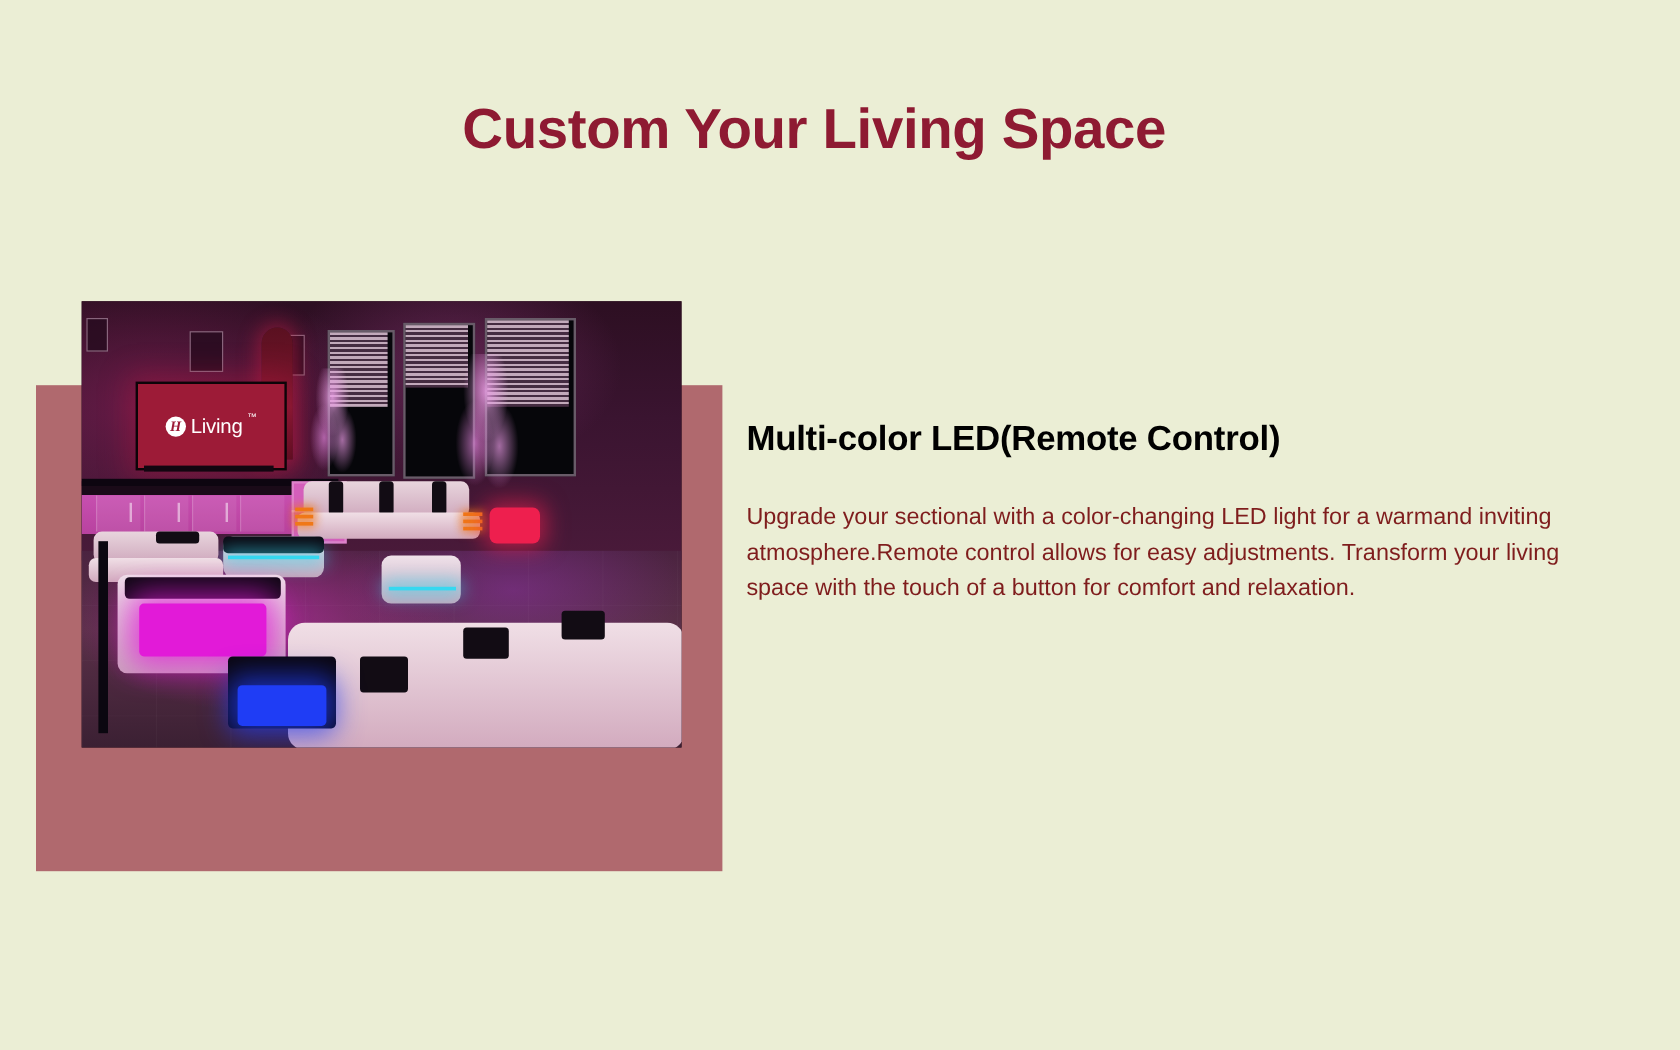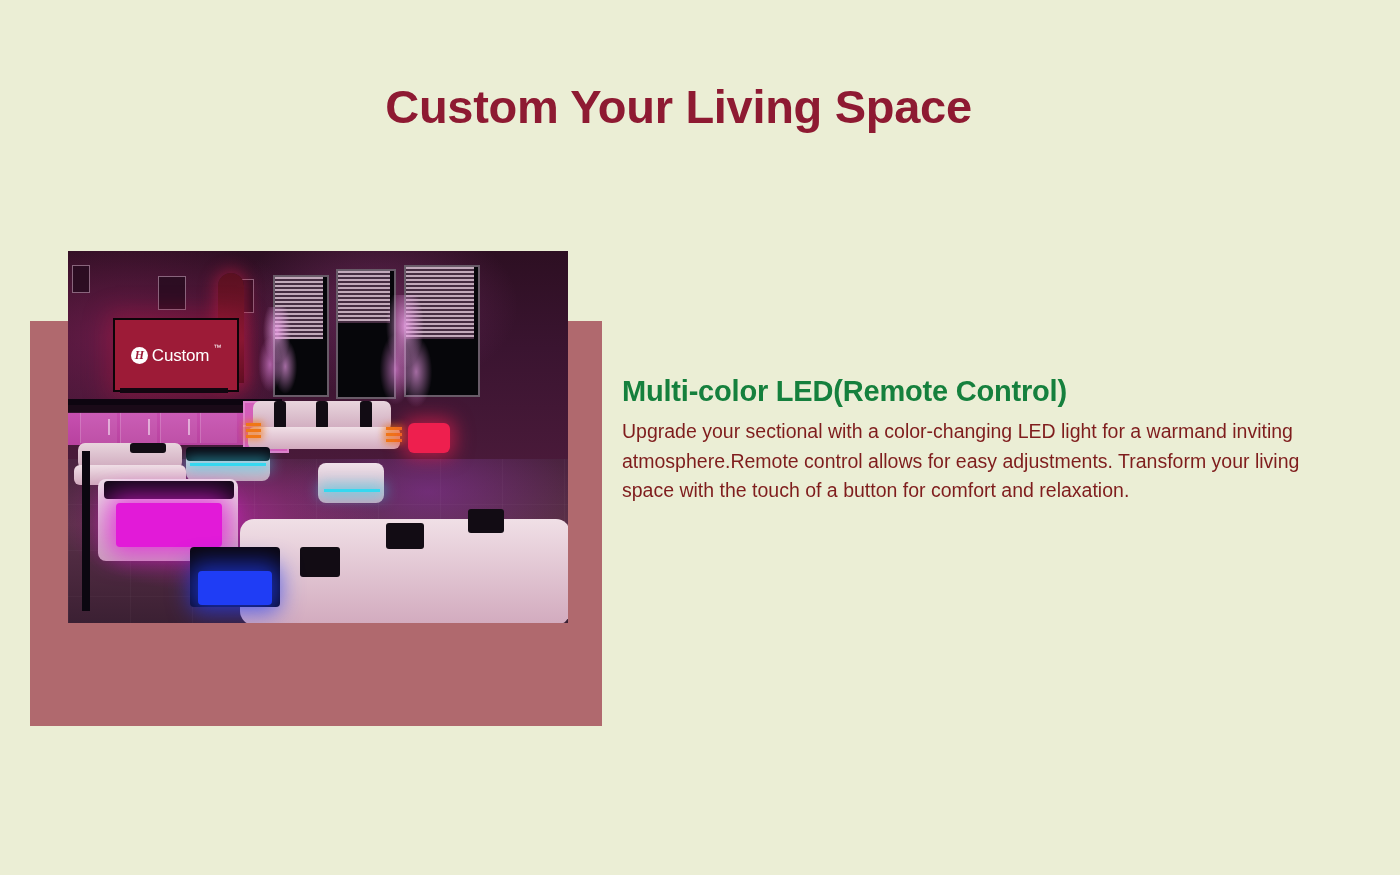--- a/index.html
+++ b/index.html
@@ -265,25 +265,25 @@
   .dark-band {
     position: absolute;
     background: #0b0710;
     border-radius: 4px;
   }
 
   
   .feature-heading {
     position: absolute;
     left: 622px;
-    top: 376px;
+    top: 351px;
     width: 700px;
     font-size: 29px;
     font-weight: bold;
-    color: #15803d;
+    color: #000000;
     letter-spacing: -0.2px;
     line-height: 1.1;
     white-space: nowrap;
   }
   .feature-body {
     position: absolute;
     left: 622px;
     top: 417px;
     width: 700px;
     font-size: 19.5px;
@@ -321,21 +321,21 @@
     <div class="blind" style="left:338px;top:16px;width:68px;height:72px;"></div>
 
     <div class="plant" style="left:186px;top:56px;width:46px;height:96px;"></div>
     <div class="plant" style="left:306px;top:44px;width:62px;height:124px;"></div>
 
     <div class="tv">
       <div class="tv-screen">
         <span class="tv-logo-mark">
           <span>H</span>
         </span>
-        <span class="tv-logo-text">Custom</span>
+        <span class="tv-logo-text">Living</span>
         <span class="tv-logo-tm">™</span>
       </div>
     </div>
     <div class="tv-stand"></div>
 
     <div class="console"></div>
     <div class="console-top"></div>
     <div class="console-door" style="left:12px;"></div>
     <div class="console-door" style="left:52px;"></div>
     <div class="console-door" style="left:92px;"></div>

